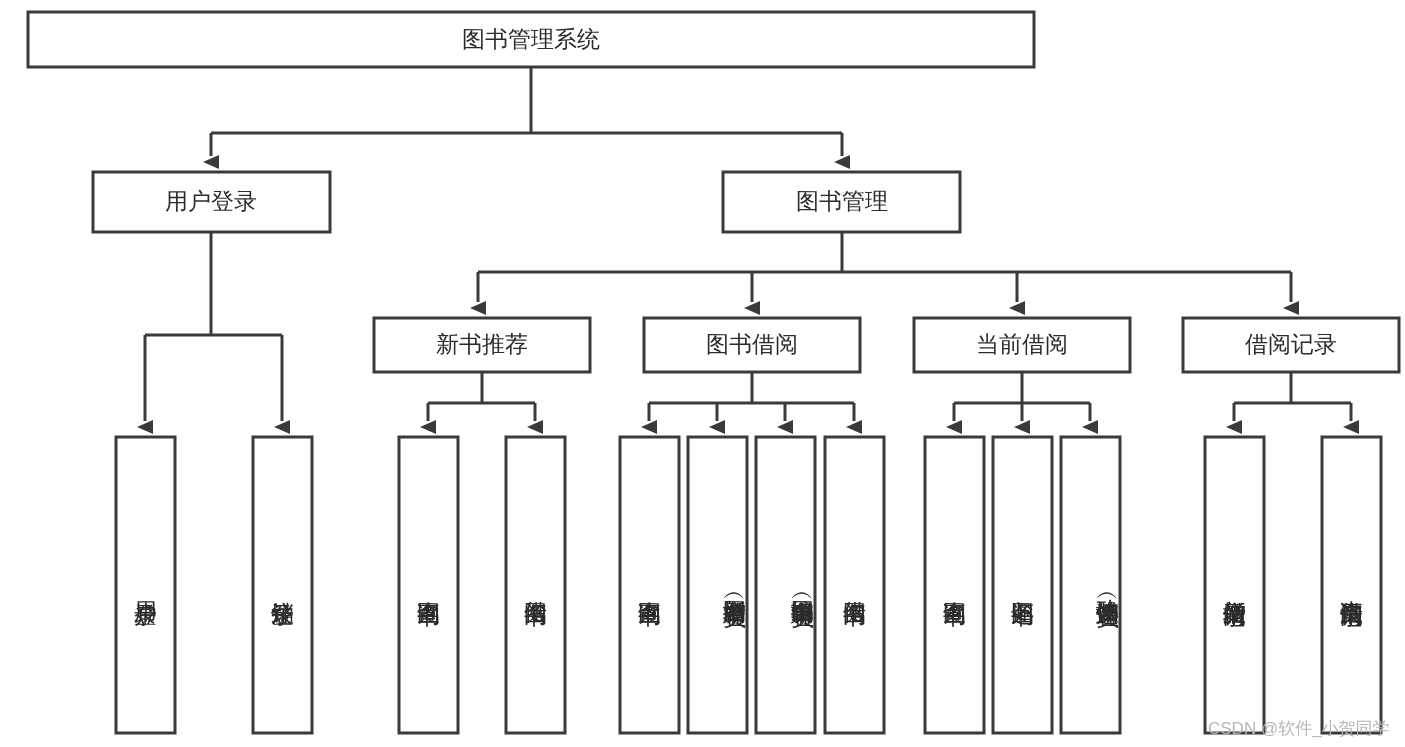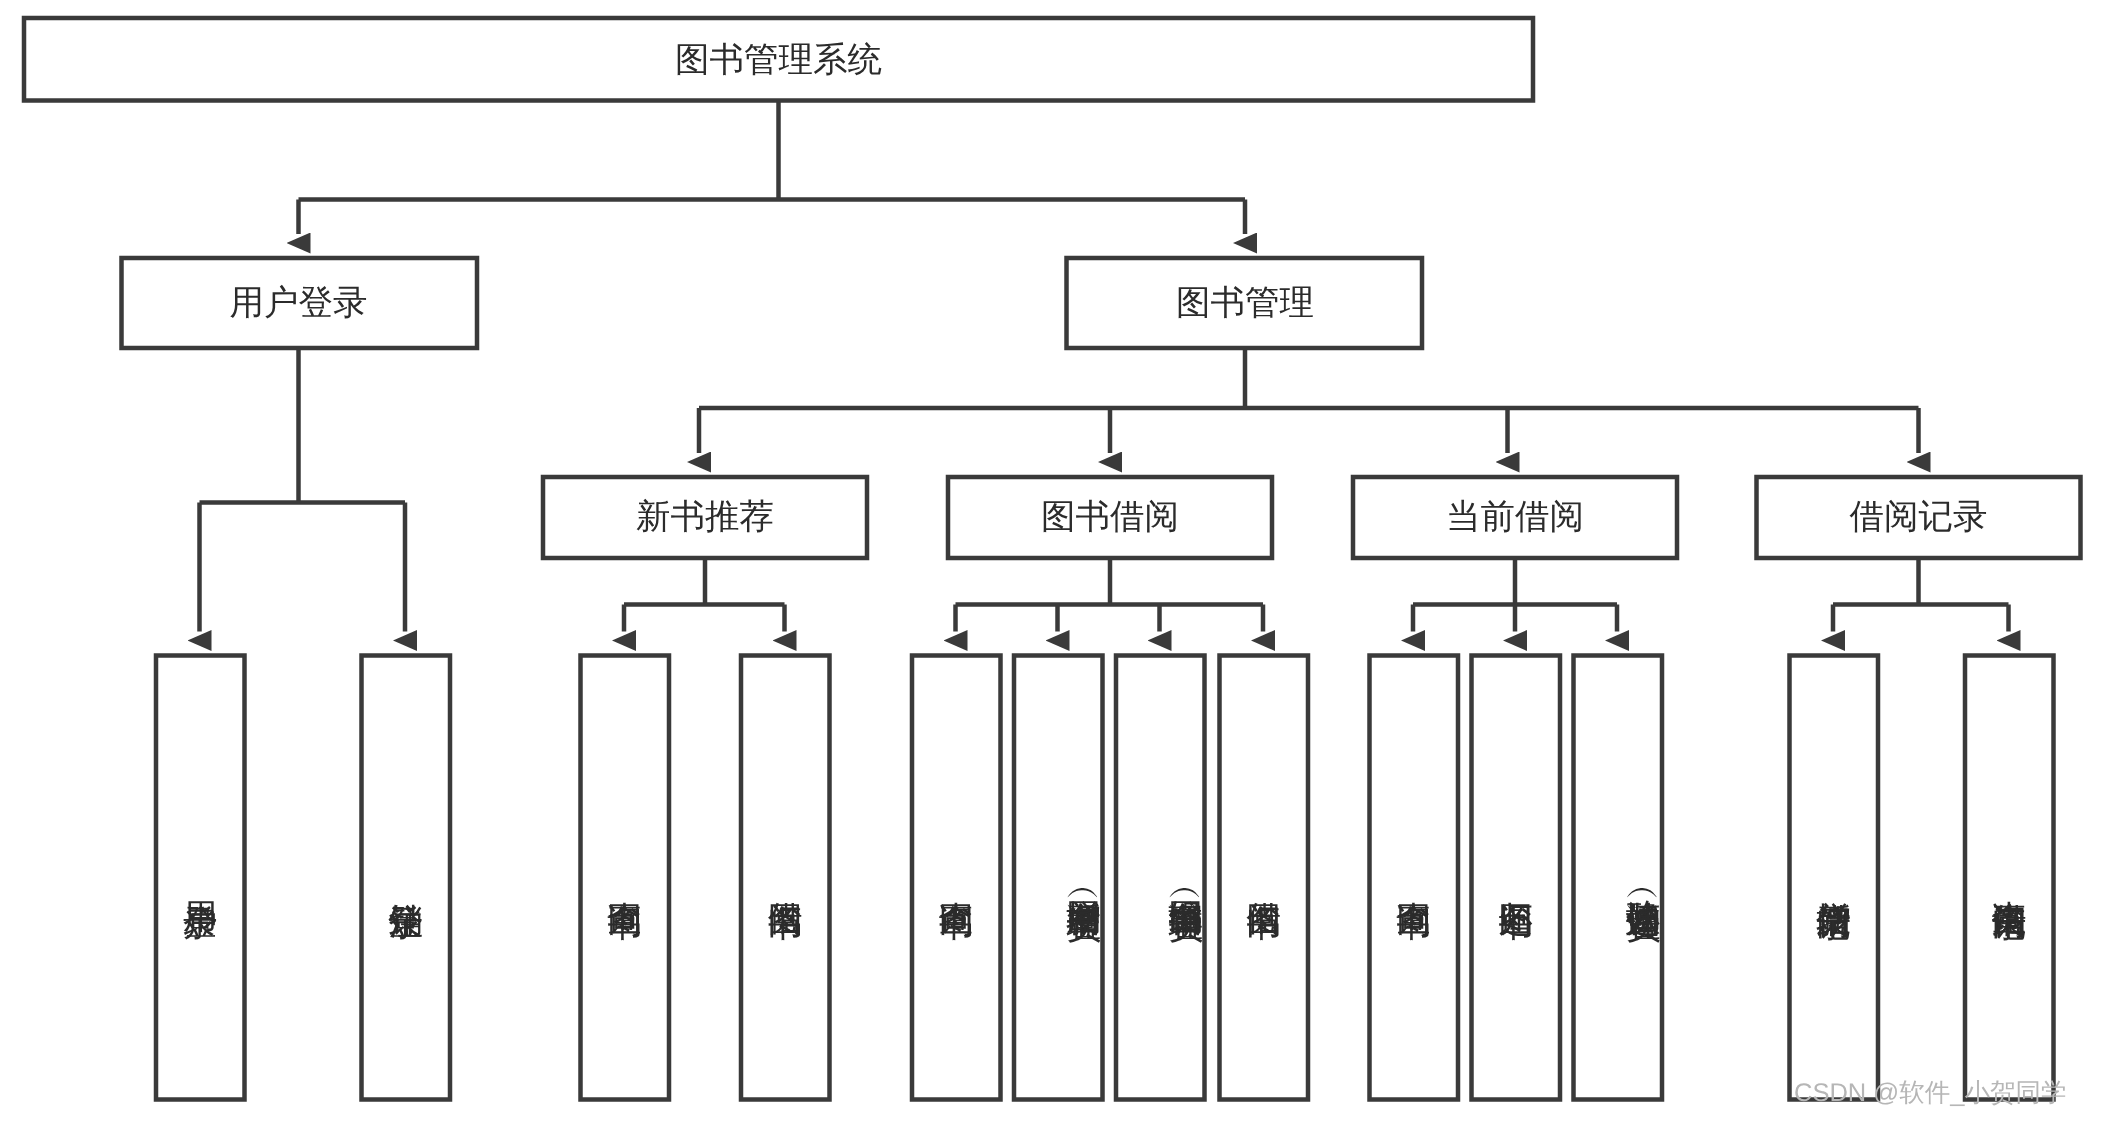--- a/index.html
+++ b/index.html
@@ -9,21 +9,21 @@
   }
   body {
     width: 1405px;
     height: 747px;
     font-family: "Liberation Sans", "DejaVu Sans", sans-serif;
     overflow: hidden;
     position: relative;
   }
   #diagram-root {
     position: absolute;
-    left: 0;
+    left: 12px;
     top: 0;
     width: 1254px;
     height: 747px;
   }
   svg { display: block; }
   .node-box {
     fill: #ffffff;
     stroke: #3a3a3a;
     stroke-width: 3;
   }

